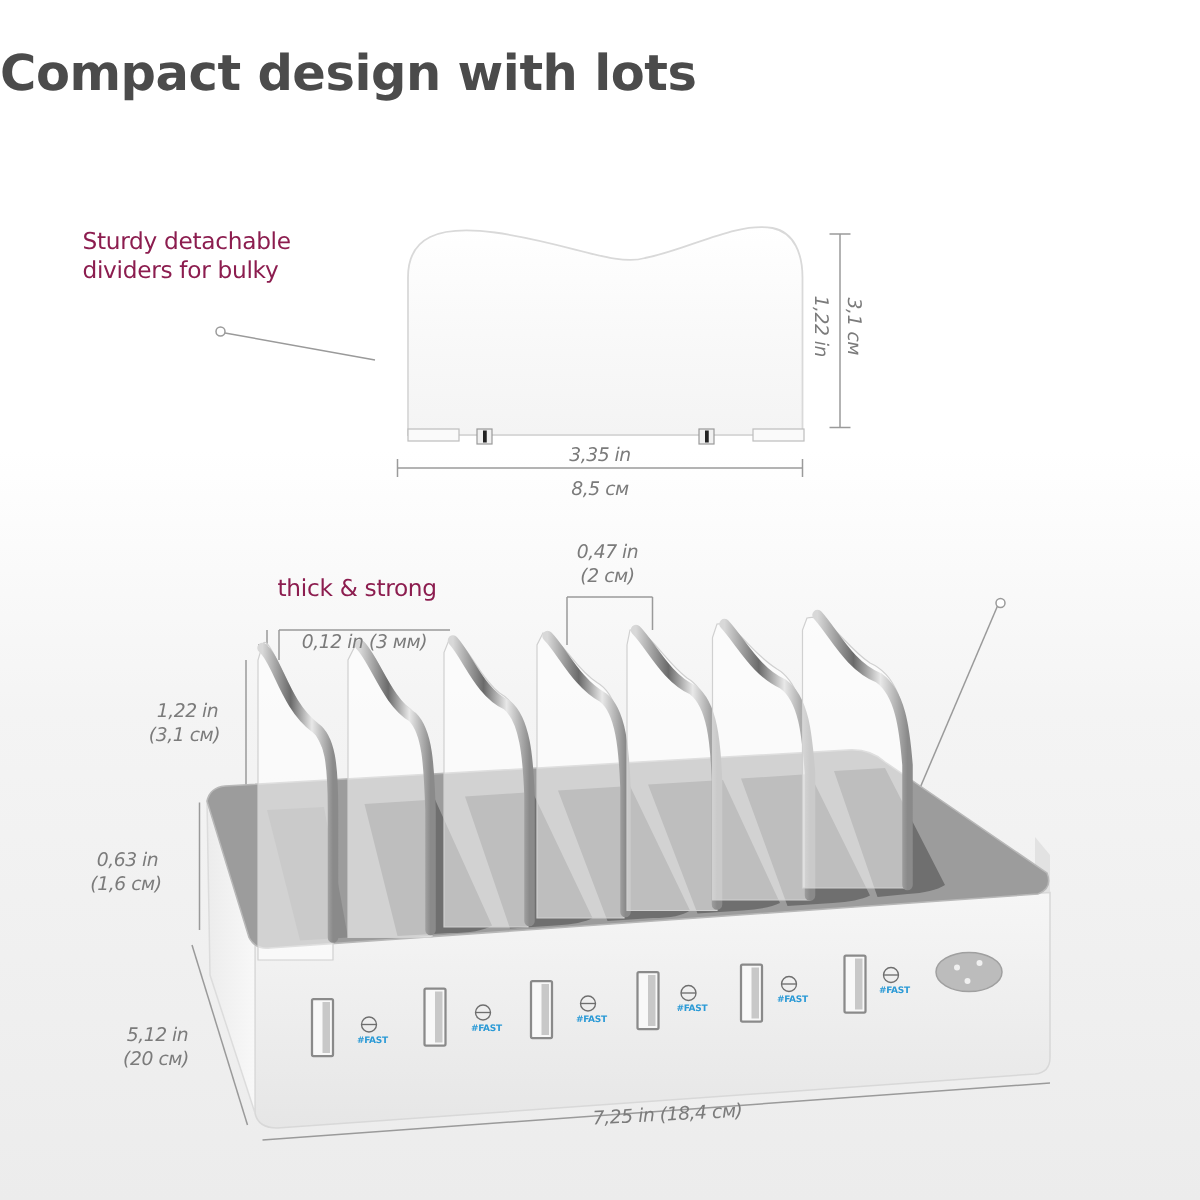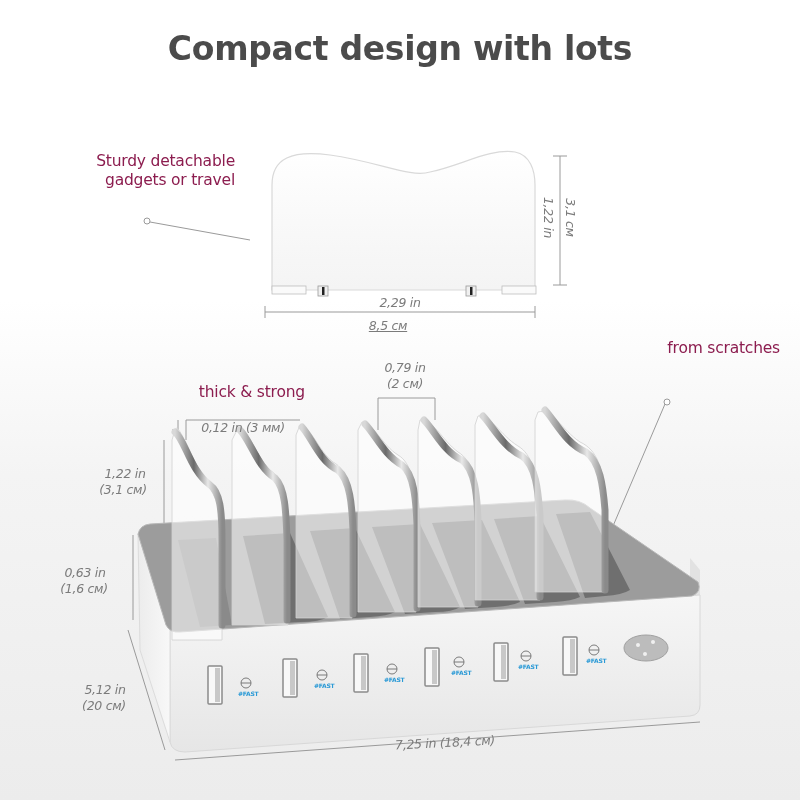--- a/index.html
+++ b/index.html
@@ -7,28 +7,28 @@
       width: 800px; height: 800px; overflow: hidden; position: relative;
       background: #ffffff;
       font-family: "DejaVu Sans", sans-serif;
     }
     .bg-grad {
       position: absolute; left: 0; top: 300px; width: 800px; height: 500px;
       background: linear-gradient(180deg, #ffffff 0%, #f4f4f4 35%, #ececec 100%);
     }
     .headline {
       position: absolute; left: 0; top: 28px; width: 800px;
-      text-align: center; color: #4b4b4b;
+      text-align: left; color: #4b4b4b;
       font-family: "DejaVu Sans", sans-serif; font-weight: bold;
       font-size: 33px; line-height: 42px; letter-spacing: -0.3px;
     }
     .callout {
       position: absolute; color: #8c1d4f;
       font-family: "DejaVu Sans", sans-serif; font-size: 15.5px; line-height: 19px;
-      text-align: right; letter-spacing: -0.2px;
+      text-align: left; letter-spacing: -0.2px;
     }
     .dim {
       position: absolute; color: #7b7b7b; font-style: italic;
       font-family: "DejaVu Sans", sans-serif; font-size: 12.5px; line-height: 15px;
       text-align: center; letter-spacing: -0.3px;
     }
     .dim.vert { transform: rotate(90deg); transform-origin: center; white-space: nowrap; }
     svg.art { position: absolute; left: 0; top: 0; }
     .fast {
       position: absolute; color: #2b9ad6; font-size: 6px; font-weight: bold;
@@ -210,35 +210,34 @@
 
 <div class="fast" style="left:238px;top:690px;">#FAST</div>
 <div class="fast" style="left:314px;top:682px;">#FAST</div>
 <div class="fast" style="left:384px;top:676px;">#FAST</div>
 <div class="fast" style="left:451px;top:669px;">#FAST</div>
 <div class="fast" style="left:518px;top:663px;">#FAST</div>
 <div class="fast" style="left:586px;top:657px;">#FAST</div>
 
 <div class="callout" style="left:55px;top:152px;width:180px;">
   <div>Sturdy detachable</div>
-  <div>gadgets or travel</div>
+  <div>dividers for bulky</div>
 </div>
 
 <div class="callout" style="left:580px;top:339px;width:200px;">
-  <div>from scratches</div>
 </div>
 
 <div class="callout" style="left:185px;top:383px;width:120px;">thick &amp; strong</div>
 
 <div class="dim vert" style="left:518px;top:210px;width:60px;">1,22 in</div>
 <div class="dim vert" style="left:540px;top:210px;width:60px;">3,1 см</div>
-<div class="dim" style="left:360px;top:295px;width:80px;">2,29 in</div>
-<div class="dim" style="left:348px;top:318px;width:80px;text-decoration:underline;">8,5 см</div>
-
-<div class="dim" style="left:375px;top:360px;width:60px;">0,79 in</div>
+<div class="dim" style="left:360px;top:295px;width:80px;">3,35 in</div>
+<div class="dim" style="left:360px;top:318px;width:80px;">8,5 см</div>
+
+<div class="dim" style="left:375px;top:360px;width:60px;">0,47 in</div>
 <div class="dim" style="left:375px;top:376px;width:60px;">(2 см)</div>
 <div class="dim" style="left:188px;top:420px;width:110px;">0,12 in (3 мм)</div>
 
 <div class="dim" style="left:92px;top:466px;width:66px;">1,22 in</div>
 <div class="dim" style="left:88px;top:482px;width:70px;">(3,1 см)</div>
 
 <div class="dim" style="left:50px;top:565px;width:70px;">0,63 in</div>
 <div class="dim" style="left:48px;top:581px;width:72px;">(1,6 см)</div>
 
 <div class="dim" style="left:75px;top:682px;width:60px;">5,12 in</div>

